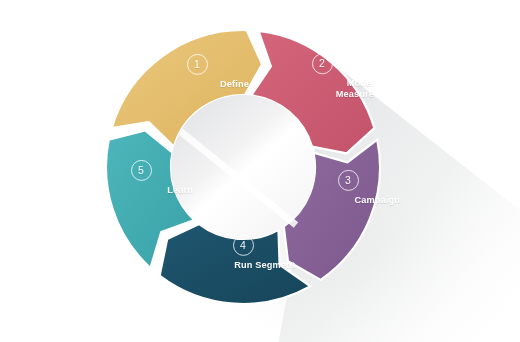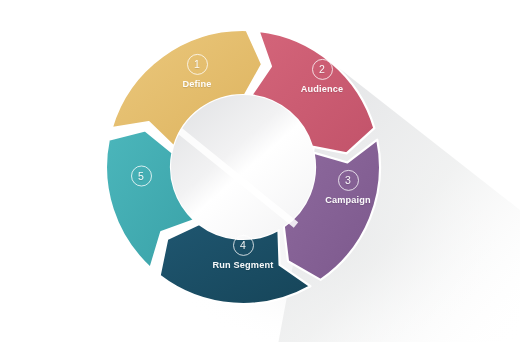--- a/index.html
+++ b/index.html
@@ -48,20 +48,21 @@
     text-align: center;
     color: rgba(255,255,255,0.95);
     font-weight: 400;
   }
   .seg-text {
     display: block;
     font-size: 9.2px;
     font-weight: bold;
     letter-spacing: 0.15px;
     color: rgba(255,255,255,0.97);
+    text-align: right;
   }
 </style>
 </head>
 <body>
 
 <div id="stage">
   <svg id="wheel-svg" viewBox="0 0 520 342">
     <defs>
       <linearGradient id="gradShadow" x1="0" y1="0" x2="1" y2="1">
         <stop offset="0%" stop-color="#dedfe2" stop-opacity="0.95"></stop>
@@ -119,27 +120,29 @@
     </g>
   </svg>
 
   <div id="labels-layer">
       <div class="seg-label" style="left: 197px; top: 72px;">
         <span class="seg-num">1</span>
         <span class="seg-text">Define</span>
       </div>
       <div class="seg-label" style="left: 322px; top: 77px;">
         <span class="seg-num">2</span>
-        <span class="seg-text">Audience</span>
+        <span class="seg-text">Model</span>
+        <span class="seg-text">Measure</span>
       </div>
       <div class="seg-label" style="left: 348px; top: 188px;">
         <span class="seg-num">3</span>
         <span class="seg-text">Campaign</span>
       </div>
       <div class="seg-label" style="left: 243px; top: 253px;">
         <span class="seg-num">4</span>
         <span class="seg-text">Run Segment</span>
       </div>
       <div class="seg-label" style="left: 141px; top: 178px;">
         <span class="seg-num">5</span>
+        <span class="seg-text">Learn</span>
       </div>
     </div>
 </div>
 
 </body></html>

